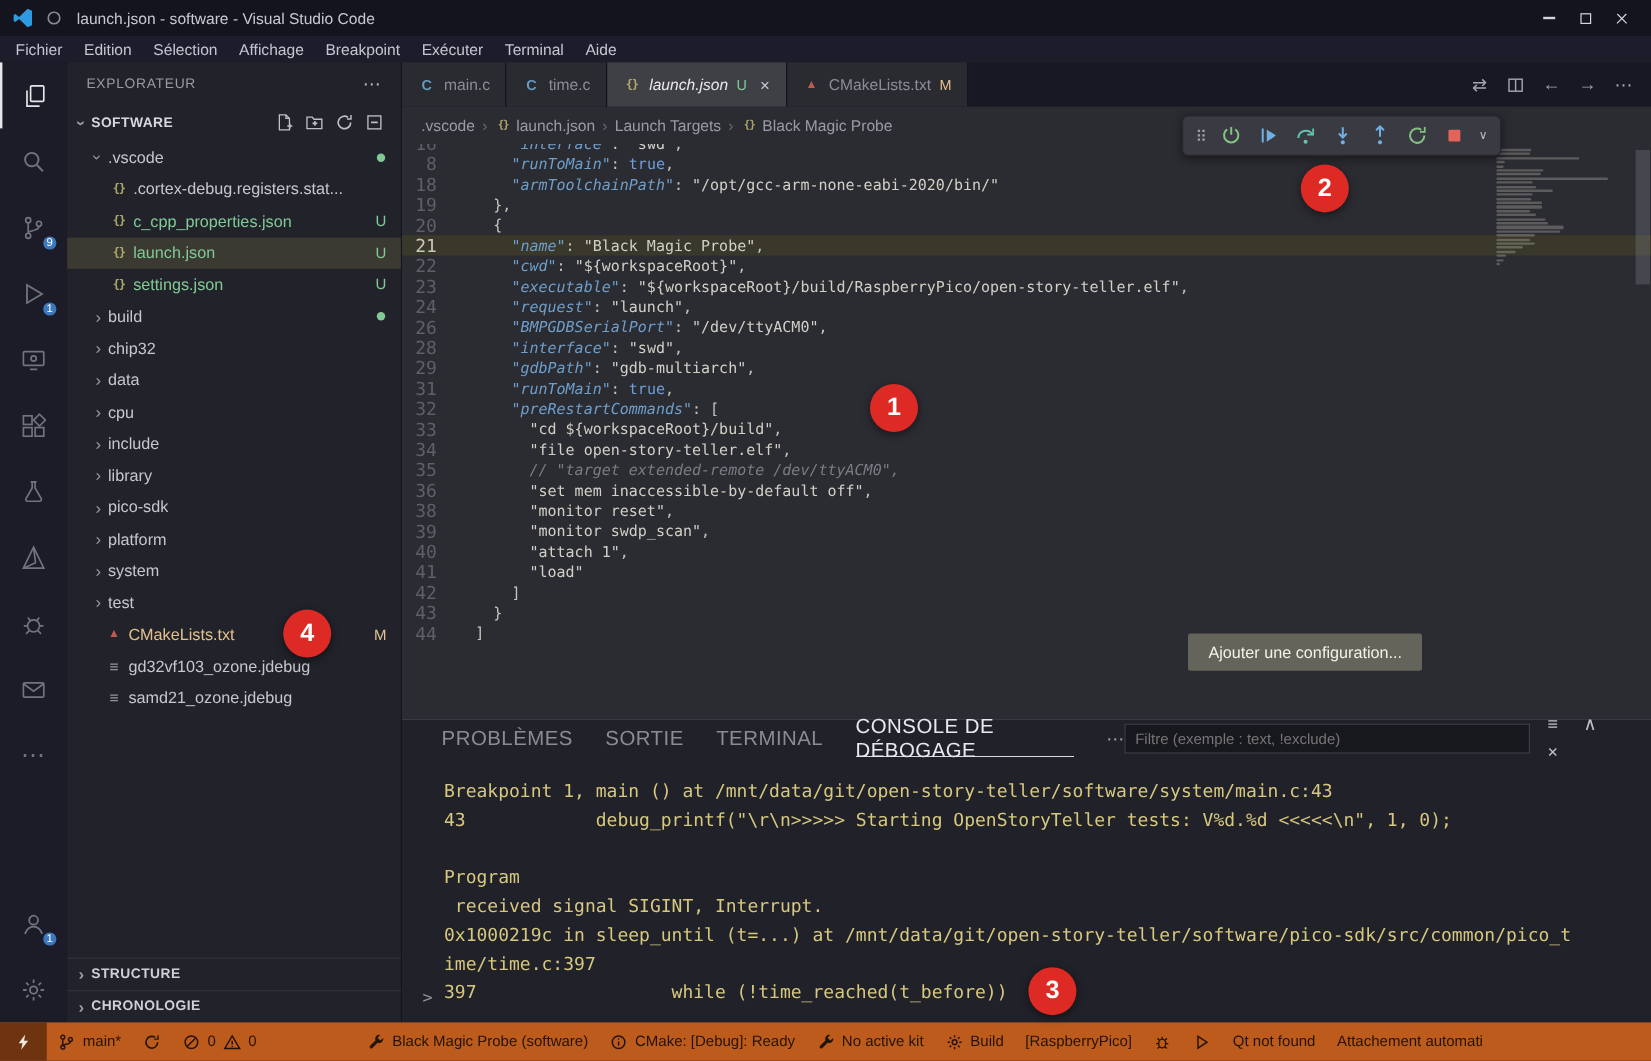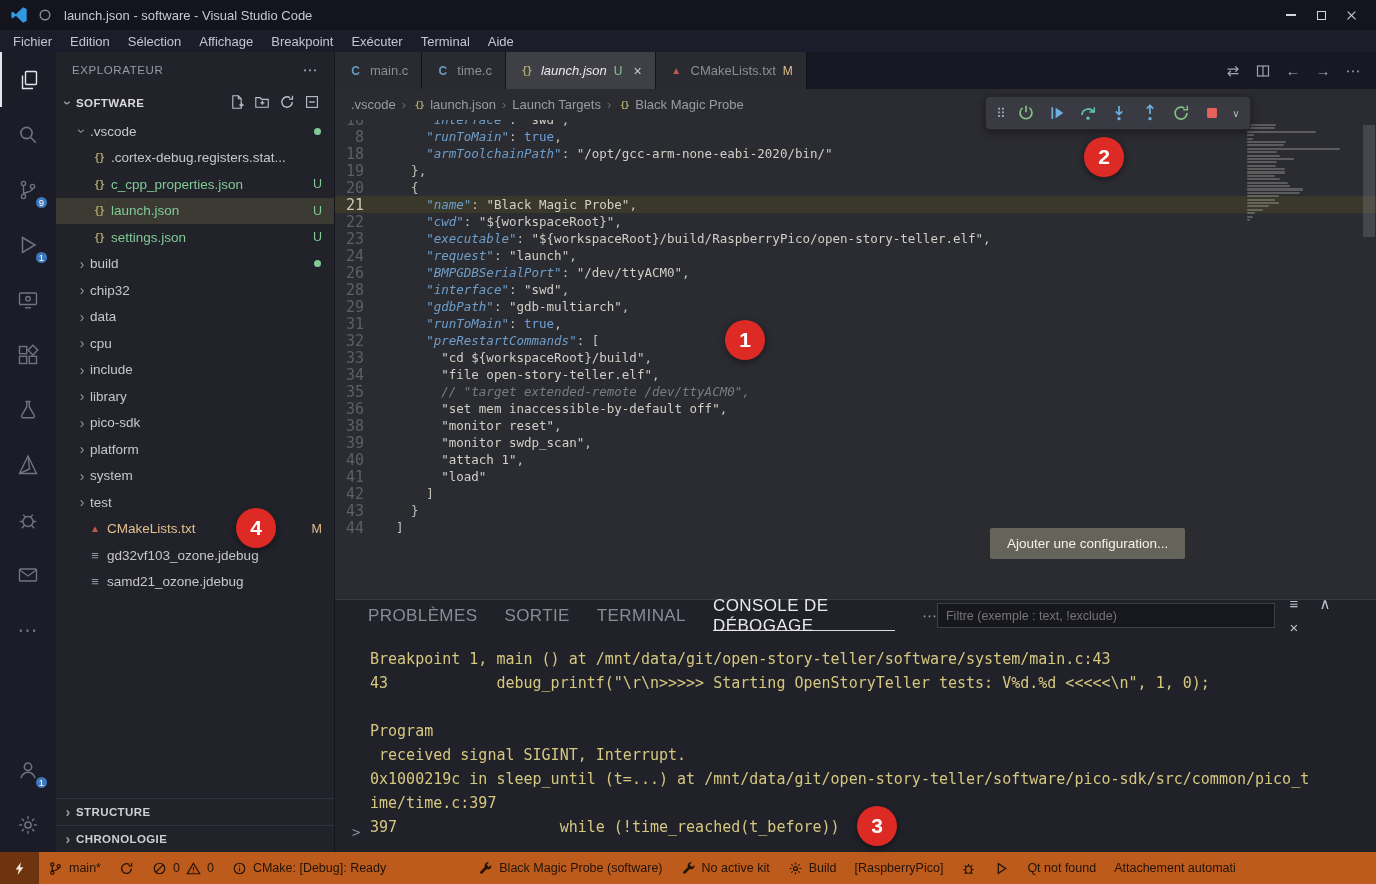--- a/index.html
+++ b/index.html
@@ -660,37 +660,37 @@
         <span class="sb-label">0</span>
         <span class="icon">
           <svg viewBox="0 0 16 16" fill="none" stroke="currentColor" stroke-width="1.3">
             <path d="M8 2.4l6.6 11.2H1.4z"></path>
             <path d="M8 6.6v3.4"></path>
             <circle cx="8" cy="11.8" r=".7" fill="currentColor" stroke="none"></circle>
           </svg>
         </span>
         <span class="sb-label">0</span>
       </div>
+      <div class="sb-item gap">
+        <span class="icon">
+          <svg viewBox="0 0 16 16">
+            <path d="M14.2 4.2a3.6 3.6 0 0 1-4.9 4.3L4.6 13.2a1.4 1.4 0 0 1-2-2l4.7-4.7a3.6 3.6 0 0 1 4.3-4.9L9.2 4l2.4 2.4z" fill="currentColor"></path>
+          </svg>
+        </span>
+        <span class="sb-label">Black Magic Probe (software)</span>
+      </div>
       <div class="sb-item">
         <span class="icon">
           <svg viewBox="0 0 16 16" fill="none" stroke="currentColor" stroke-width="1.3">
             <circle cx="8" cy="8" r="5.6"></circle>
             <path d="M8 7.4v3.6"></path>
             <circle cx="8" cy="5.2" r=".7" fill="currentColor" stroke="none"></circle>
           </svg>
         </span>
         <span class="sb-label">CMake: [Debug]: Ready</span>
-      </div>
-      <div class="sb-item gap">
-        <span class="icon">
-          <svg viewBox="0 0 16 16">
-            <path d="M14.2 4.2a3.6 3.6 0 0 1-4.9 4.3L4.6 13.2a1.4 1.4 0 0 1-2-2l4.7-4.7a3.6 3.6 0 0 1 4.3-4.9L9.2 4l2.4 2.4z" fill="currentColor"></path>
-          </svg>
-        </span>
-        <span class="sb-label">Black Magic Probe (software)</span>
       </div>
       <div class="sb-item">
         <span class="icon">
           <svg viewBox="0 0 16 16">
             <path d="M14.2 4.2a3.6 3.6 0 0 1-4.9 4.3L4.6 13.2a1.4 1.4 0 0 1-2-2l4.7-4.7a3.6 3.6 0 0 1 4.3-4.9L9.2 4l2.4 2.4z" fill="currentColor"></path>
           </svg>
         </span>
         <span class="sb-label">No active kit</span>
       </div>
       <div class="sb-item">

